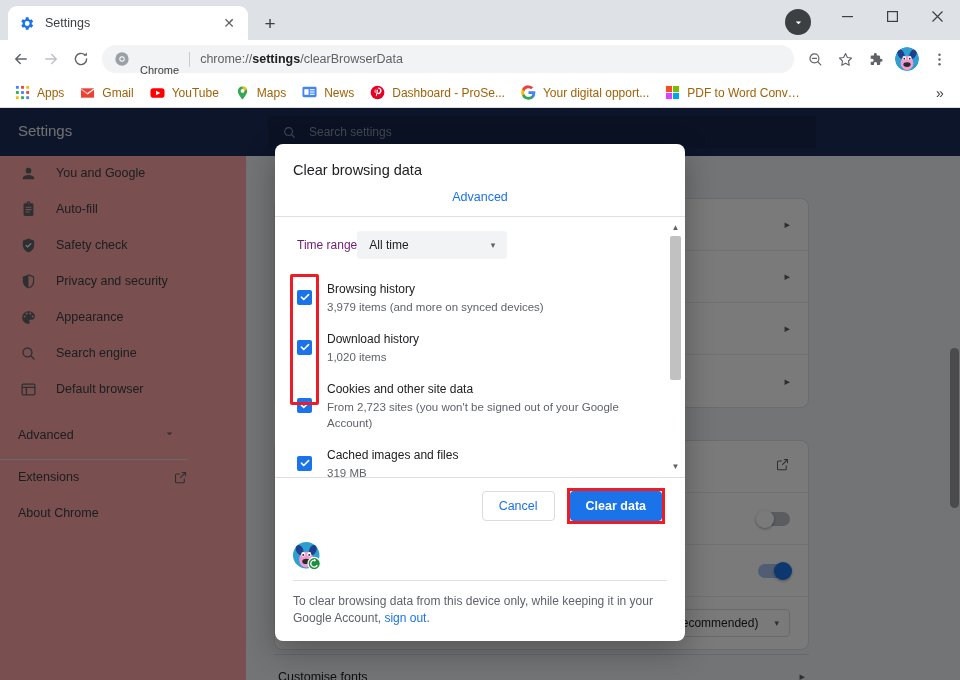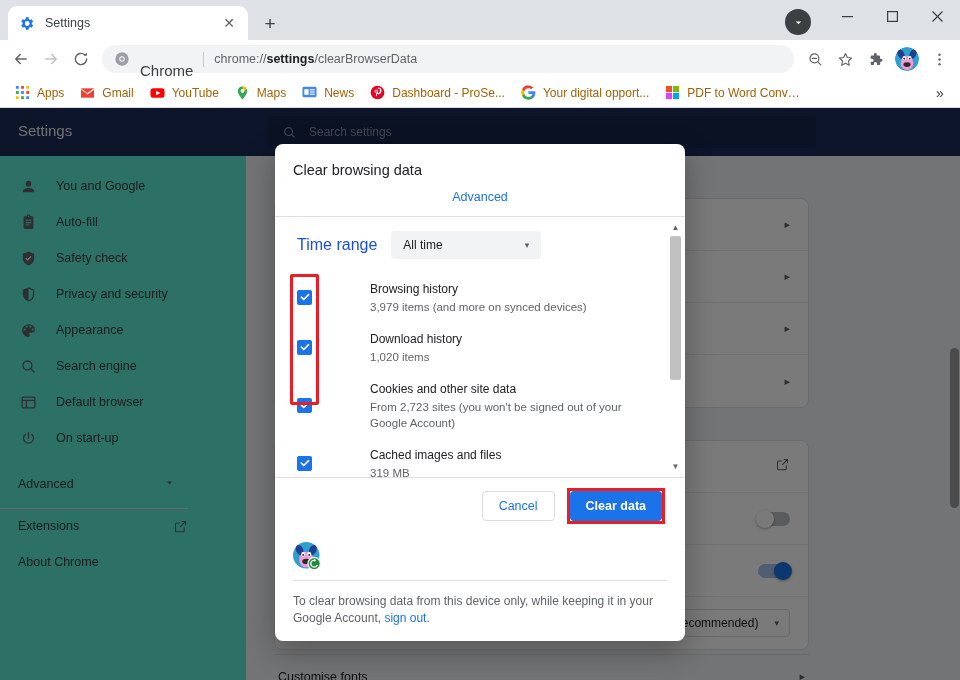--- a/index.html
+++ b/index.html
@@ -59,21 +59,21 @@
     align-items: center; justify-content: center; border-radius: 50%;
     color: #5f6368;
   }
   .nav-btn.disabled { color: #bdc1c6; }
   .omnibox {
     flex: 1; height: 28px; background: #f1f3f4; border-radius: 14px;
     display: flex; align-items: center; padding: 0 12px; margin: 0 6px;
     min-width: 0;
   }
   .omni-icon { width: 16px; height: 16px; flex: 0 0 16px; margin-right: 10px; }
-  .omni-chip { font-size: 15px; color: #3c4043; white-space: nowrap; margin-top: 22px; }
+  .omni-chip { font-size: 11px; color: #3c4043; white-space: nowrap; margin-top: 22px; }
   .omni-sep {
     width: 1px; height: 15px; background: #c8cace; margin: 0 10px; flex: 0 0 1px;
   }
   .omni-url {
     font-size: 12.5px; color: #5f6368; white-space: nowrap;
     overflow: hidden; text-overflow: ellipsis;
   }
   .omni-url b { color: #202124; font-weight: 700; }
   .tb-icon {
     width: 30px; height: 30px; flex: 0 0 30px; display: flex;
@@ -122,21 +122,21 @@
     position: absolute; left: 268px; top: 8px; width: 548px; height: 32px;
     background: #16264b; border-radius: 4px;
     display: flex; align-items: center; padding: 0 14px;
   }
   .settings-search .ph {
     font-size: 12px; color: #8a93a8; margin-left: 12px;
   }
 
   .sidebar {
     position: absolute; left: 0; top: 48px; width: 246px; height: 524px;
-    background: #5eead4; padding-top: 14px;
+    background: #fca5a5; padding-top: 1px;
   }
   .side-item {
     display: flex; align-items: center; height: 32px; padding-left: 18px;
     margin-bottom: 4px;
   }
   .side-ico {
     width: 20px; height: 20px; flex: 0 0 20px; margin-right: 18px;
     display: flex; align-items: center; justify-content: center; color: #5f6368;
   }
   .side-label { font-size: 12.5px; color: #3c4043; }
@@ -226,30 +226,30 @@
     flex: 1; text-align: center; font-size: 12.5px; padding-bottom: 12px;
     color: #5f6368;
   }
   .dlg-tab.active { color: #1a73e8; }
   .dlg-body {
     position: relative; flex: 1; border-top: 1px solid #e0e0e0;
     border-bottom: 1px solid #e0e0e0; overflow: hidden;
   }
   .dlg-scrollarea { padding: 14px 24px 0 12px; height: 100%; }
   .tr-row { display: flex; align-items: center; padding-left: 10px; }
-  .tr-label { font-size: 16px; color: #1d4ed8; margin-right: 14px; }
+  .tr-label { font-size: 12px; color: #701a75; }
   .tr-select {
     width: 150px; height: 28px; background: #f1f3f4; border-radius: 4px;
     display: flex; align-items: center; padding: 0 12px;
   }
   .tr-select .v { flex: 1; font-size: 12px; color: #202124; }
   .tr-select .caret { color: #5f6368; font-size: 9px; }
 
   .cb-list { margin-top: 20px; position: relative; }
-  .cb-item { display: flex; padding: 0 0 14px 10px; gap: 43px; }
+  .cb-item { display: flex; padding: 0 0 14px 10px; }
   .cb-box {
     width: 15px; height: 15px; flex: 0 0 15px; margin-right: 15px;
     border-radius: 2px; display: flex; align-items: center;
     justify-content: center; align-self: center;
   }
   .cb-box.checked { background: #1a73e8; }
   .cb-text { flex: 1; min-width: 0; }
   .cb-title { font-size: 12px; color: #202124; line-height: 17px; }
   .cb-sub { font-size: 11.5px; color: #5f6368; line-height: 16px; margin-top: 1px; }
 
@@ -572,28 +572,20 @@
         <span class="side-label">Search engine</span>
       </div>
       <div class="side-item">
         <span class="side-ico">
             <svg viewBox="0 0 24 24" width="17" height="17">
               <rect x="3" y="4.5" width="18" height="15" rx="1.6" fill="none" stroke="#5f6368" stroke-width="1.8"></rect>
               <path d="M3 9h18M9 9v10.5" stroke="#5f6368" stroke-width="1.8"></path>
             </svg>
           </span>
         <span class="side-label">Default browser</span>
-      </div>
-      <div class="side-item">
-        <span class="side-ico">
-            <svg viewBox="0 0 24 24" width="17" height="17">
-              <path fill="none" stroke="#5f6368" stroke-width="1.8" stroke-linecap="round" d="M12 3.5v8M7.3 6.4a7 7 0 109.4 0"></path>
-            </svg>
-          </span>
-        <span class="side-label">On start-up</span>
       </div>
 
       <div class="side-adv">
         <span class="side-label">Advanced</span>
         <span><svg viewBox="0 0 24 24" width="13" height="13">
               <path fill="#5f6368" d="M7 10l5 5 5-5z"></path>
             </svg></span>
       </div>
       <div class="side-div"></div>
       <div class="side-plain">

